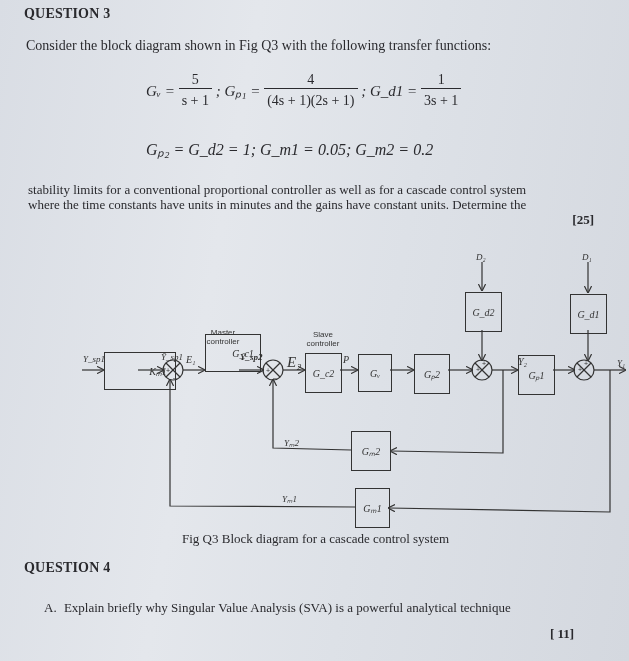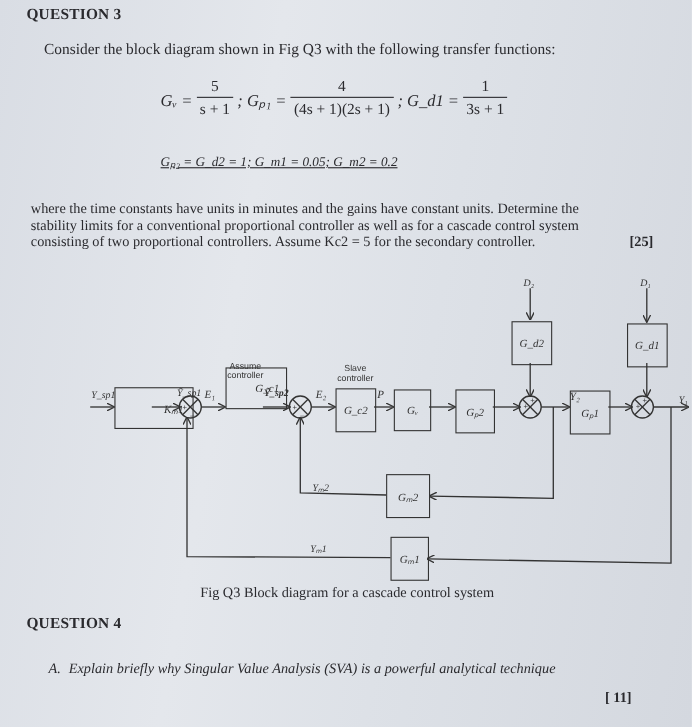--- a/index.html
+++ b/index.html
@@ -17,47 +17,46 @@
     font-family:"Liberation Serif",serif;font-style:italic;font-size:10px;
     display:flex;align-items:center;justify-content:center;color:#333;}
   .lbl{position:absolute;font-family:"Liberation Serif",serif;font-style:italic;font-size:9px;color:#333;}
   .ctl{position:absolute;font-family:"Liberation Sans",sans-serif;font-size:8px;color:#333;text-align:center;line-height:9px;}
   svg{position:absolute;left:0;top:0;}
 </style>
 </head>
 <body>
 
 <div class="abs q-title" style="left:24px;top:6px;">QUESTION 3</div>
-<div class="abs para" style="left:40px;top:38px;font-size:14px;">Consider the block diagram shown in Fig Q3 with the following transfer functions:</div>
+<div class="abs para" style="left:26px;top:38px;font-size:14px;">Consider the block diagram shown in Fig Q3 with the following transfer functions:</div>
 
 <div class="abs math" style="left:146px;top:72px;white-space:nowrap;">
   <span>Gᵥ =</span>
   <span class="frac">
     <span class="num">5</span>
     <span class="den">s + 1</span>
   </span>
   <span>; Gₚ₁ =</span>
   <span class="frac">
     <span class="num">4</span>
     <span class="den">(4s + 1)(2s + 1)</span>
   </span>
   <span>; G_d1 =</span>
   <span class="frac">
     <span class="num">1</span>
     <span class="den">3s + 1</span>
   </span>
 </div>
 
-<div class="abs math" style="left:146px;top:138px;white-space:nowrap;font-size:12px;text-decoration:underline;">Gₚ₂ = G_d2 = 1; G_m1 = 0.05; G_m2 = 0.2</div>
+<div class="abs math" style="left:146px;top:138px;white-space:nowrap;font-size:16px;">Gₚ₂ = G_d2 = 1; G_m1 = 0.05; G_m2 = 0.2</div>
 
 <div class="abs para" style="left:28px;top:182px;width:590px;">
+  <div>stability limits for a conventional proportional controller as well as for a cascade control system</div>
   <div>where the time constants have units in minutes and the gains have constant units. Determine the</div>
-  <div>stability limits for a conventional proportional controller as well as for a cascade control system</div>
   <div style="position:relative;">
-    <span>consisting of two proportional controllers. Assume Kc2 = 5 for the secondary controller.</span>
     <span style="position:absolute;right:24px;font-weight:bold;">[25]</span>
   </div>
 </div>
 
 <svg width="629" height="661">
   <defs>
     <marker id="ar" markerWidth="6" markerHeight="6" refX="5" refY="3" orient="auto">
       <path d="M0,0 L6,3 L0,6" fill="none" stroke="#333" stroke-width="1"></path>
     </marker>
   </defs>
@@ -121,38 +120,38 @@
 <div class="blk" style="left:518px;top:355px;width:35px;height:38px;">Gₚ1</div>
 <div class="blk" style="left:465px;top:292px;width:35px;height:38px;">G_d2</div>
 <div class="blk" style="left:570px;top:294px;width:35px;height:38px;">G_d1</div>
 <div class="blk" style="left:351px;top:431px;width:38px;height:38px;">Gₘ2</div>
 <div class="blk" style="left:355px;top:488px;width:33px;height:38px;">Gₘ1</div>
 
 <span class="lbl" style="left:83px;top:354px;">Y_sp1</span>
 <span class="lbl" style="left:141px;top:352px;margin-left:20px;">Ỹ_sp1</span>
 <span class="lbl" style="left:186px;top:354px;font-size:10px;text-align:right;">E₁</span>
 <span class="lbl" style="left:240px;top:352px;font-weight:bold;">Ỹ_sp2</span>
-<span class="lbl" style="left:287px;top:354px;font-size:10px;">E₂</span>
+<span class="lbl" style="left:287px;top:354px;font-size:15px;">E₂</span>
 <span class="lbl" style="left:343px;top:354px;font-size:10px;">P</span>
 <span class="lbl" style="left:497px;top:356px;font-size:10px;margin-left:21px;">Y₂</span>
 <span class="lbl" style="left:617px;top:358px;">Y₁</span>
 <span class="lbl" style="left:476px;top:252px;">D₂</span>
 <span class="lbl" style="left:582px;top:252px;">D₁</span>
 <span class="lbl" style="left:284px;top:436px;">Yₘ2</span>
 <span class="lbl" style="left:282px;top:492px;">Yₘ1</span>
 
 <div class="ctl" style="left:198px;top:328px;width:50px;">
-  <div>Assume</div>
+  <div>Master</div>
   <div>controller</div>
 </div>
 <div class="ctl" style="left:298px;top:330px;width:50px;">
   <div>Slave</div>
   <div>controller</div>
 </div>
 
 <div class="abs para" style="left:182px;top:531px;font-size:13px;">Fig Q3 Block diagram for a cascade control system</div>
 
 <div class="abs q-title" style="left:24px;top:560px;">QUESTION 4</div>
-<div class="abs para" style="left:44px;top:600px;width:560px;font-style:italic;">
+<div class="abs para" style="left:44px;top:600px;width:560px;">
   <span>A.</span>
   <span style="margin-left:4px;">Explain briefly why Singular Value Analysis (SVA) is a powerful analytical technique</span>
 </div>
 <div class="abs para" style="left:550px;top:626px;font-weight:bold;">[ 11]</div>
 
 </body></html>

